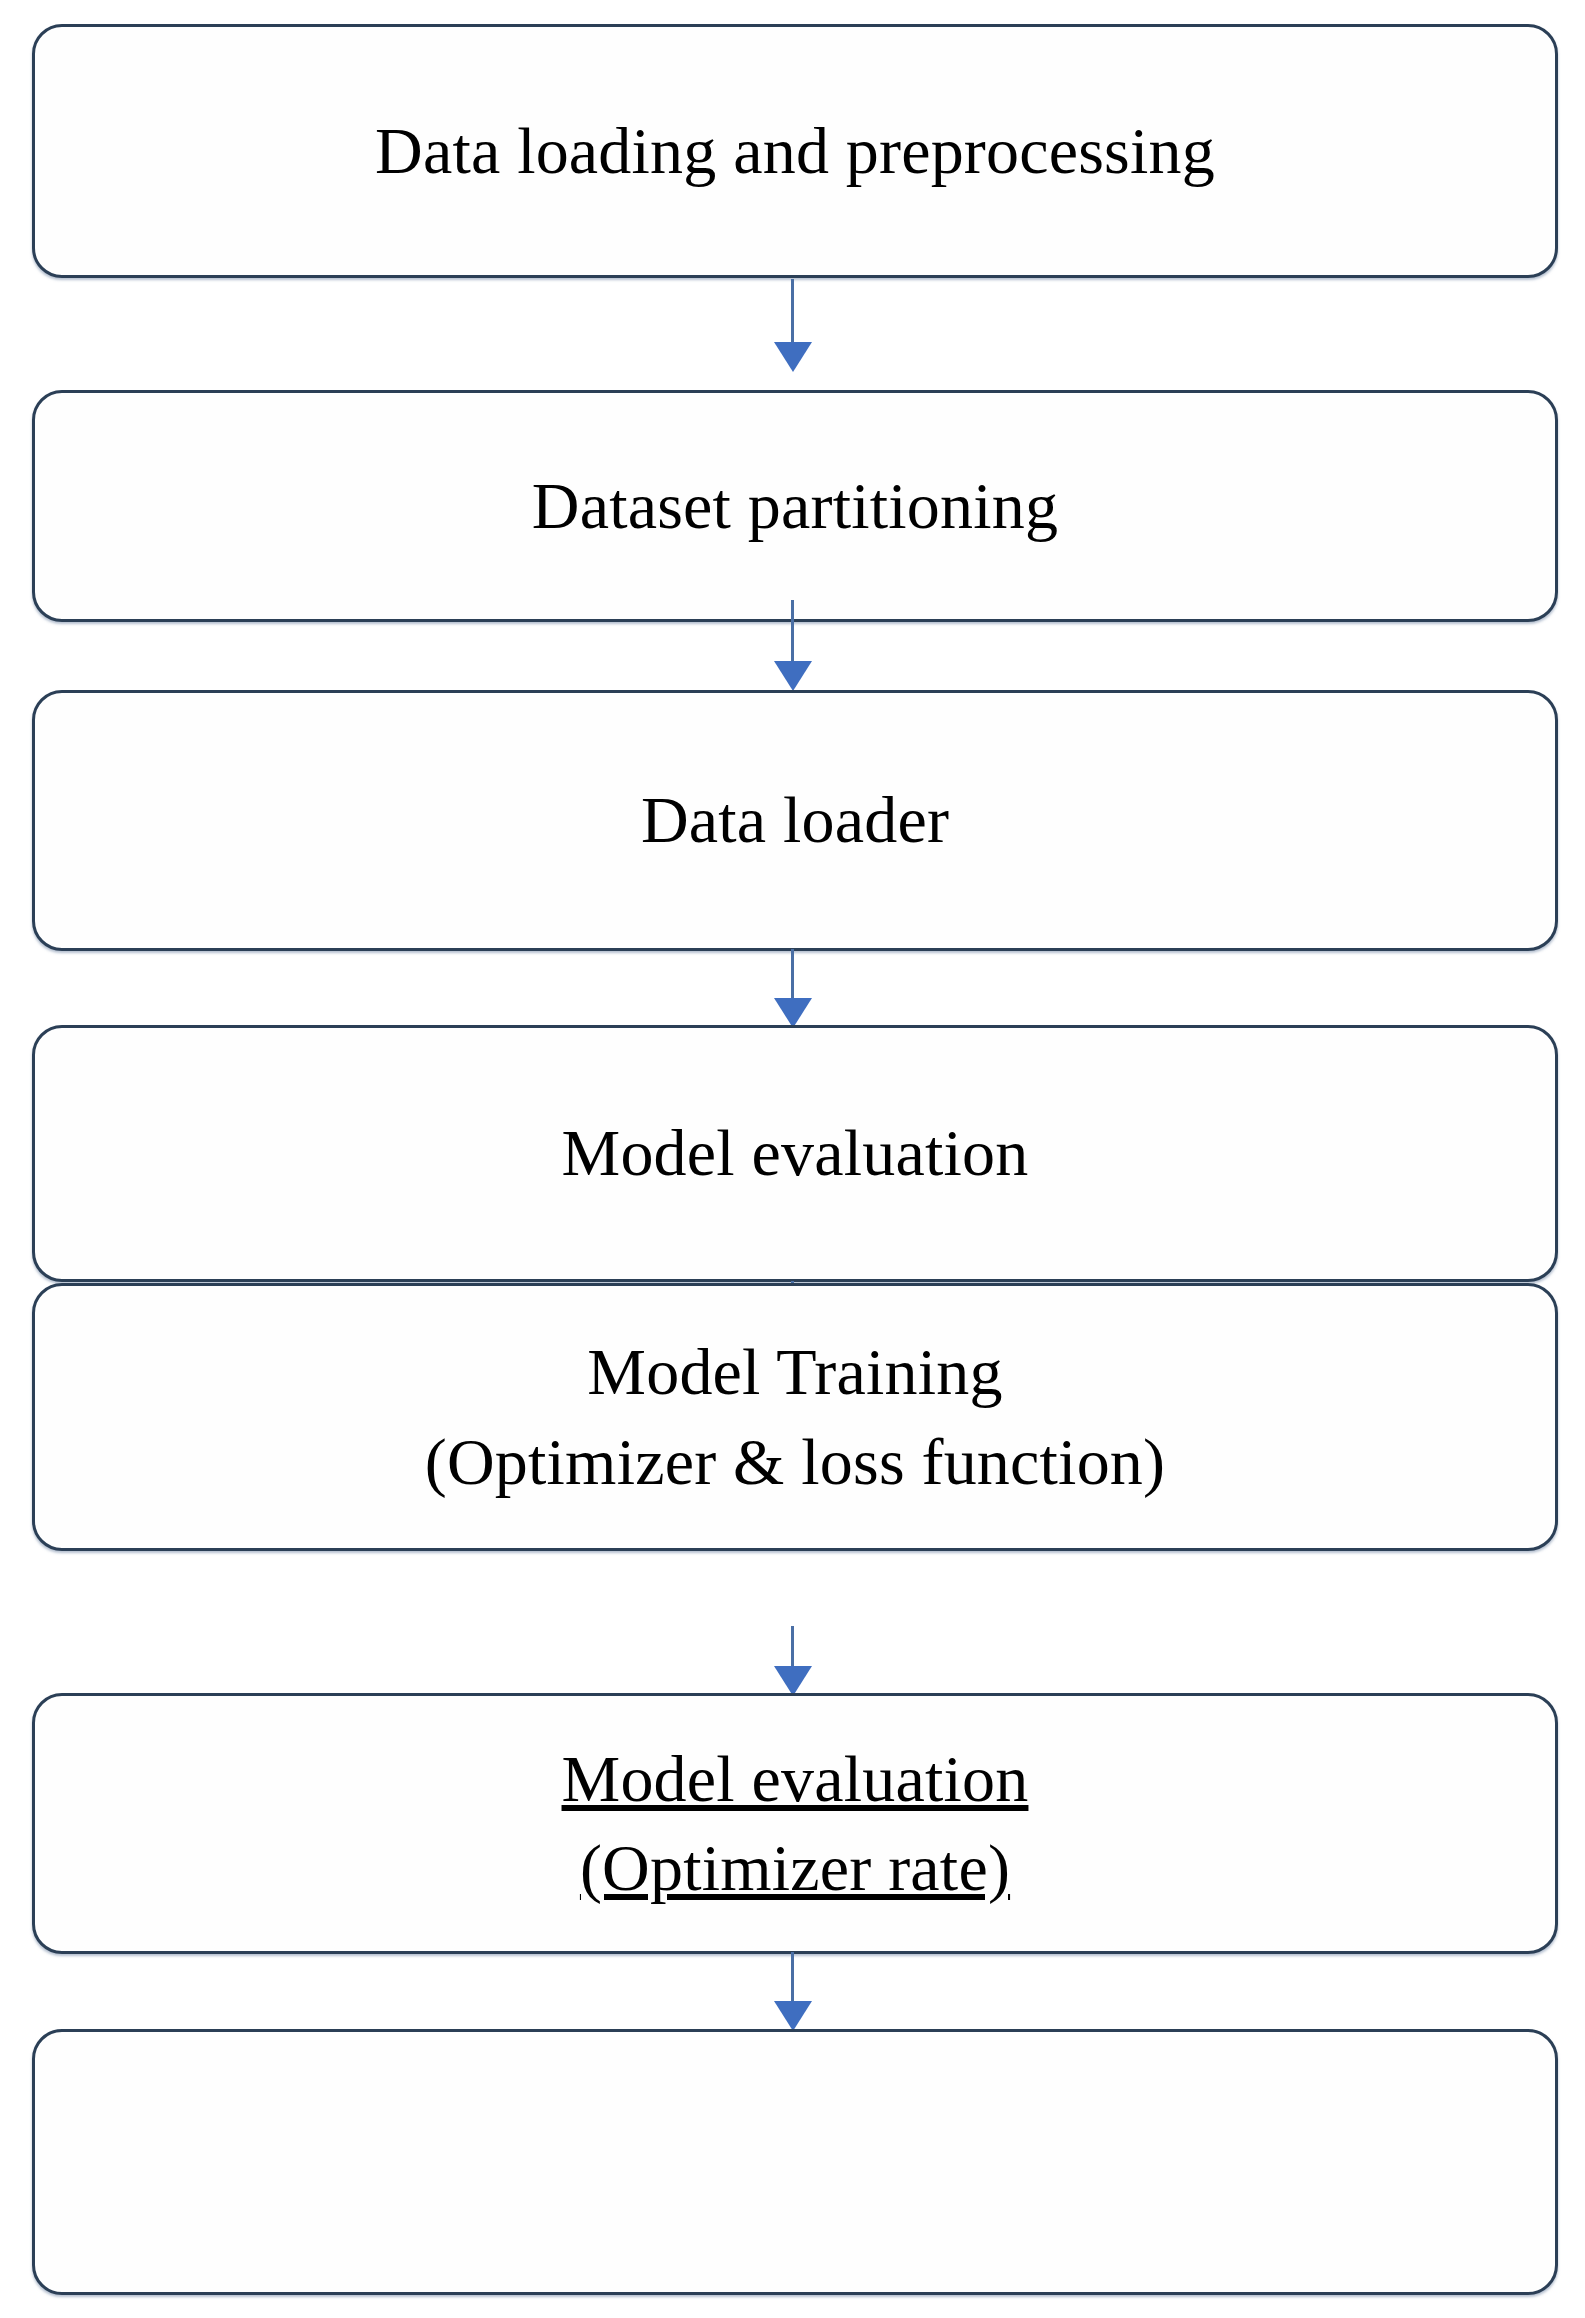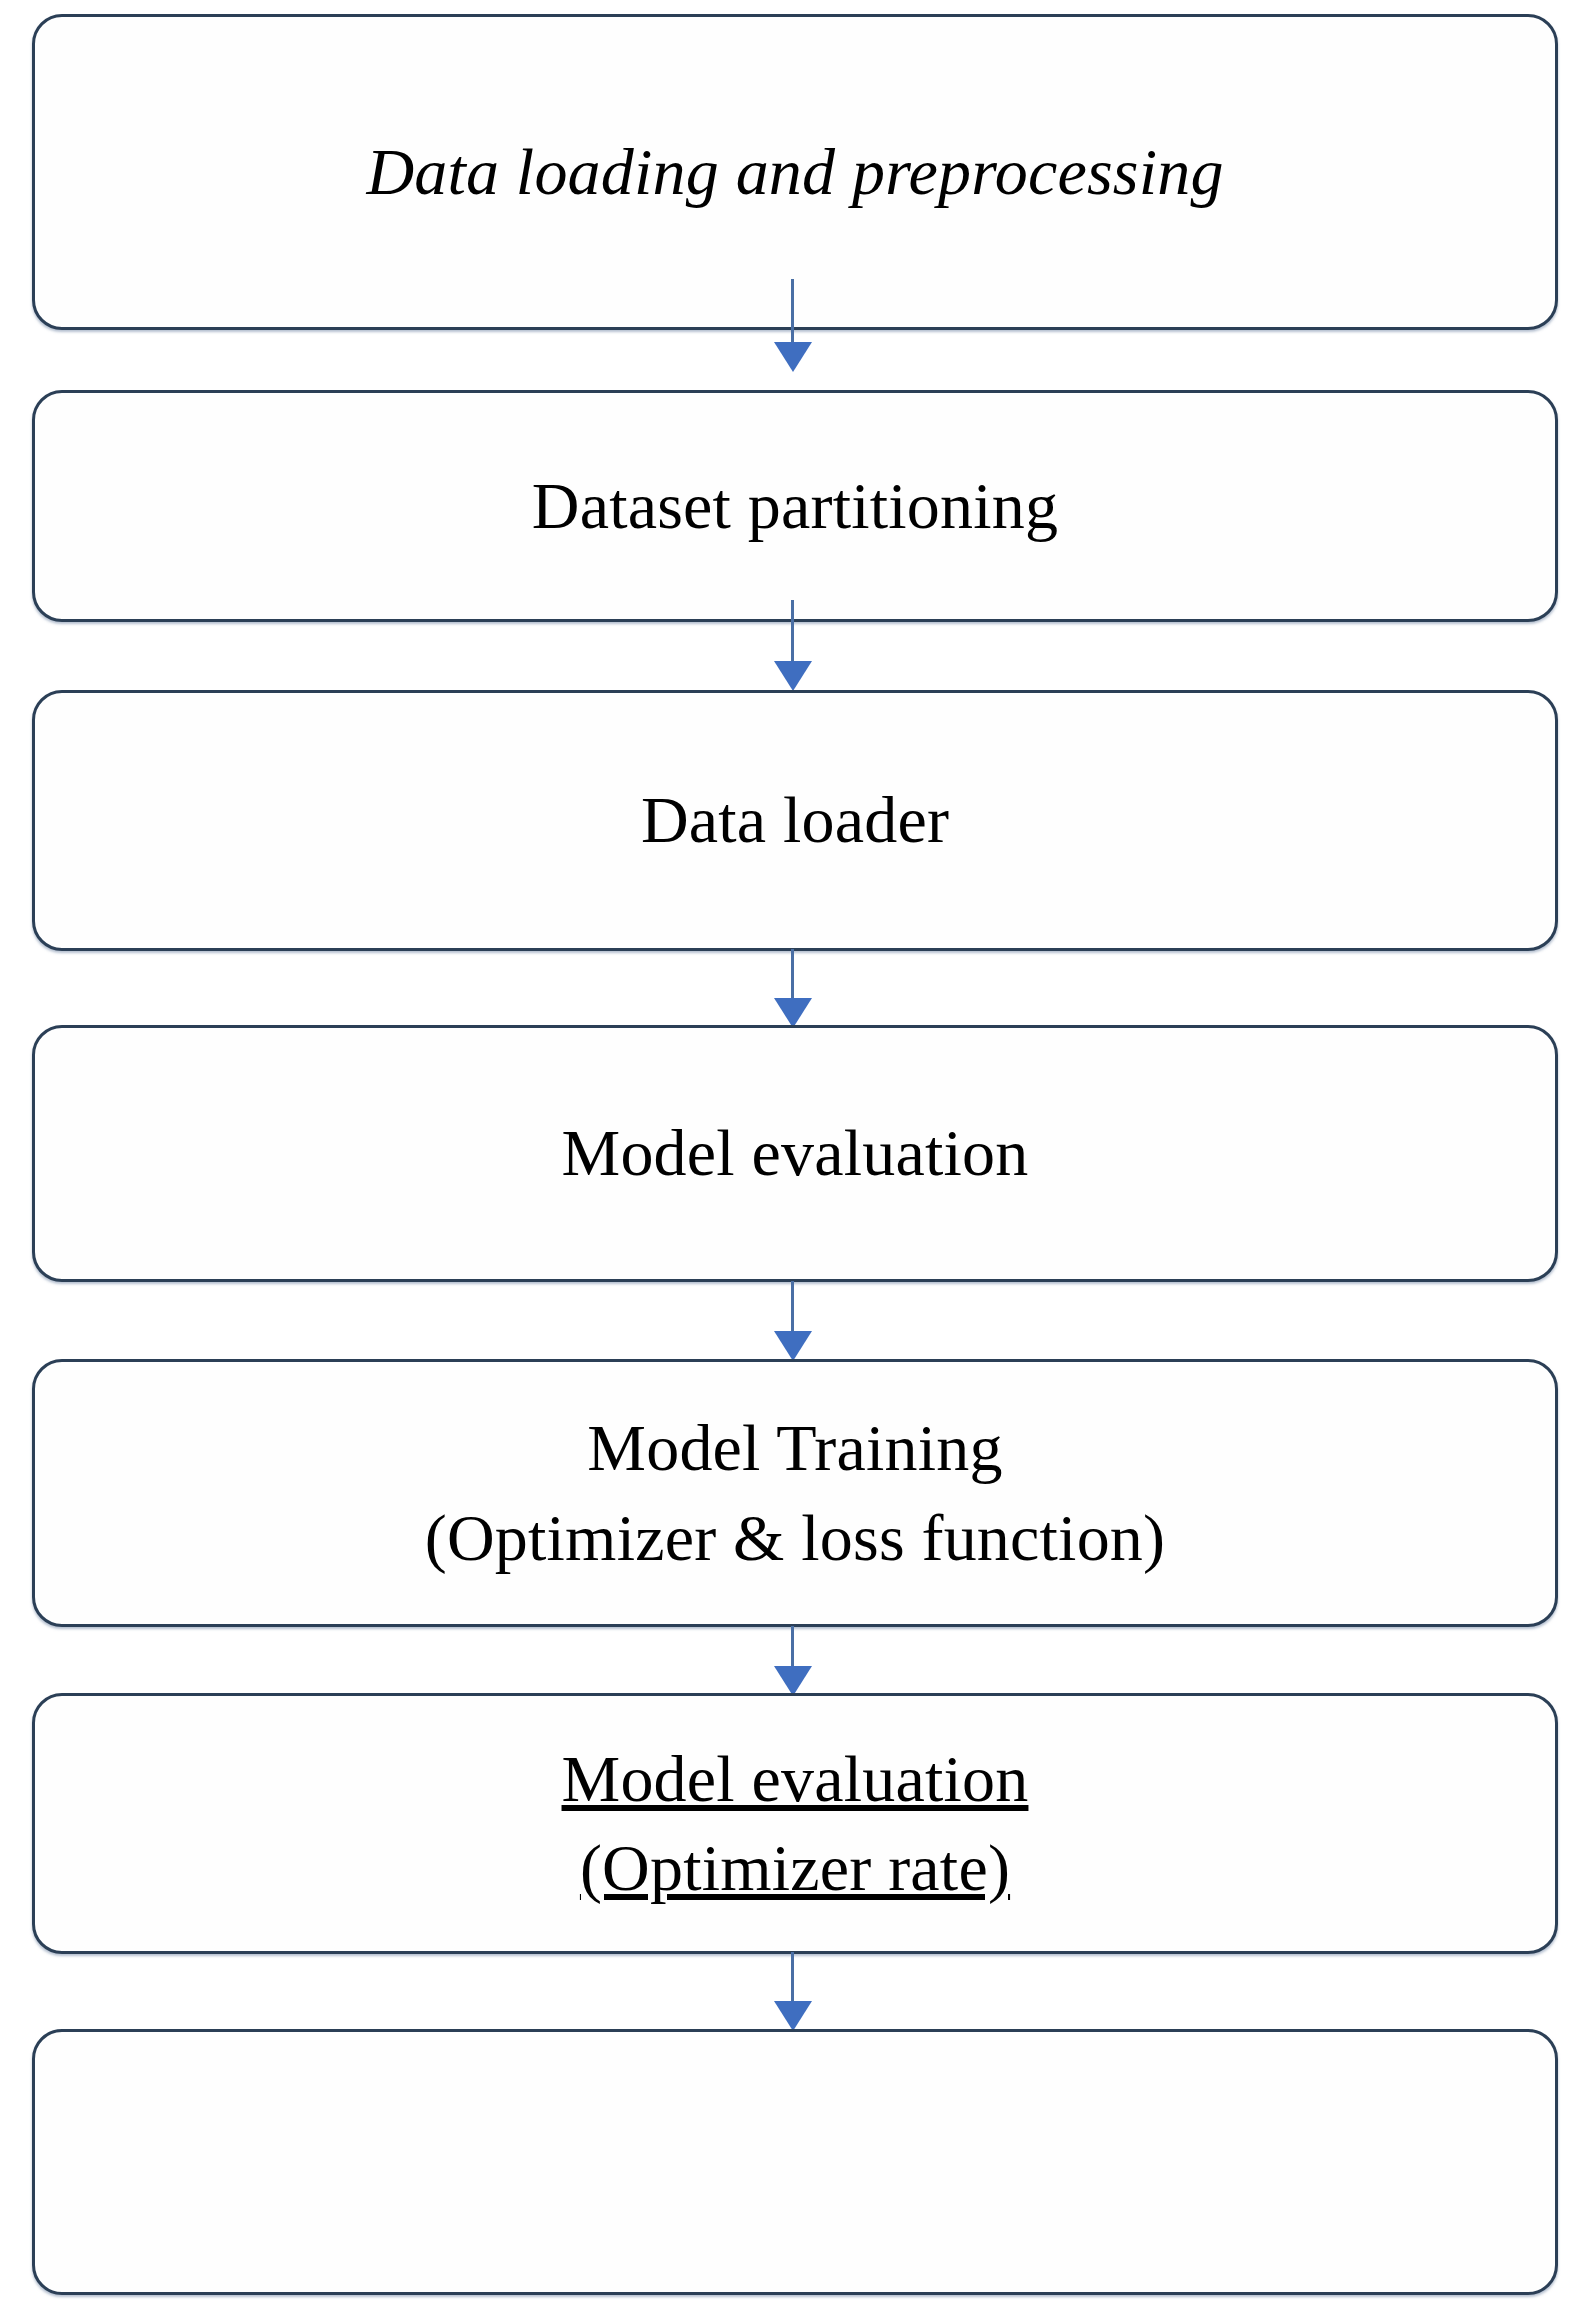--- a/index.html
+++ b/index.html
@@ -40,25 +40,25 @@
     font-size: 66px;
     line-height: 1.28;
     letter-spacing: 0.2px;
     white-space: nowrap;
   }
   .flow-node .node-line.sub {
     margin-top: 5px;
   }
 
   
-  #node-0 { top: 14px;   height: 316px; font-style: italic; }
+  #node-0 { top: 24px;   height: 254px; }
   #node-1 { top: 390px;  height: 232px; }
   #node-2 { top: 690px;  height: 261px; }
   #node-3 { top: 1025px; height: 257px; }
-  #node-4 { top: 1359px; height: 268px; }
+  #node-4 { top: 1283px; height: 268px; }
   #node-5 { top: 1693px; height: 261px; text-decoration: underline; }
   #node-6 { top: 2029px; height: 266px; }
 
   
   .flow-arrow {
     position: absolute;
     left: 50%;
     transform: translateX(-50%);
     width: 54px;
     display: flex;

